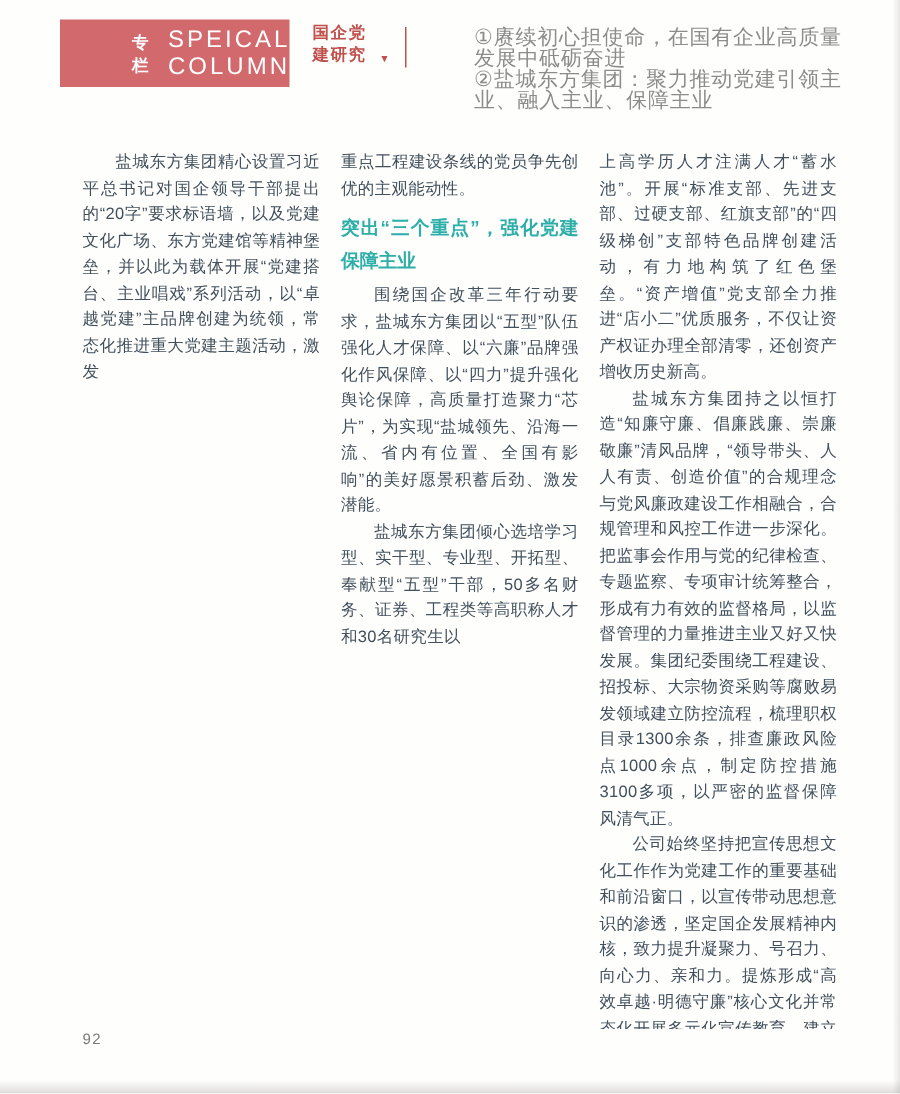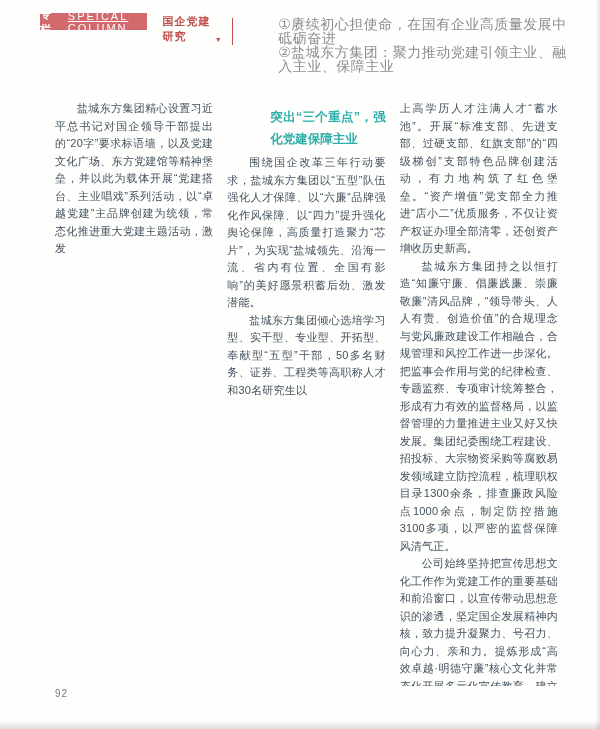--- a/index.html
+++ b/index.html
@@ -1,33 +1,33 @@
 <!DOCTYPE html>
 <html><head>
 <meta charset="utf-8">
 <style>
   html,body{margin:0;padding:0;}
   body{background:#efede9;font-family:"Liberation Sans","DejaVu Sans",sans-serif;}
   .page{position:relative;width:600px;height:729px;background:#fefefd;overflow:hidden;}
 
   
   .page-header{position:absolute;top:13px;left:40px;right:28px;display:flex;align-items:flex-start;}
-  .tag-box{background:#d2696d;color:#ffffff;width:148px;height:17px;display:flex;align-items:center;justify-content:center;font-size:11px;}
+  .tag-box{background:#d2696d;color:#ffffff;width:148px;height:45px;display:flex;align-items:center;justify-content:center;font-size:11px;padding-left:48px;}
   .tag-cn{letter-spacing:3px;margin-right:10px;font-weight:bold;}
-  .tag-en{letter-spacing:2px;font-size:11px;text-decoration:underline;}
+  .tag-en{letter-spacing:2px;font-size:16px;}
   .series{height:31px;display:flex;align-items:flex-end;margin-left:15px;color:#c0504c;font-size:11px;font-weight:bold;letter-spacing:1px;}
   .series-marker{font-size:7px;margin-left:3px;color:#c0504c;transform:translateY(-1px);}
   .toc-divider{width:2px;height:27px;background:#c0504c;margin:5px 8px 0 9px;}
   .toc{padding-top:4px;font-size:14px;line-height:14px;color:#8c8c8a;letter-spacing:0.5px;margin-left:37px;}
 
   
   .columns{position:absolute;top:100px;left:55px;width:503px;max-height:586px;overflow:hidden;display:flex;gap:14px;}
   .col{flex:1;min-width:0;}
   .col h2{margin:0 0 4px 0;font-size:12.5px;line-height:22px;font-weight:bold;color:#2eaea9;text-align:justify;}
-  .col h2.mid{margin-top:6px;margin-left:43px;}
+  .col h2.mid{margin-top:6px;}
   .col p{margin:0;font-size:11px;line-height:17.5px;color:#42505c;text-align:justify;letter-spacing:0.2px;}
   .col p.indent{text-indent:2em;}
 
   
   .page-footer{position:absolute;left:55px;bottom:30px;color:#787876;font-size:10px;letter-spacing:1px;}
 
   
   .edge-right{position:absolute;top:0;right:0;width:5px;height:100%;background:linear-gradient(90deg,rgba(110,105,100,0),rgba(110,105,100,0.16));pointer-events:none;}
   .edge-bottom{position:absolute;left:0;bottom:0;width:100%;height:9px;background:linear-gradient(rgba(110,105,100,0),rgba(110,105,100,0.22));pointer-events:none;}
 </style>
@@ -51,20 +51,21 @@
       <div class="toc-item">②盐城东方集团：聚力推动党建引领主业、融入主业、保障主业</div>
     </div>
   </header>
 
   <main class="columns">
     <section class="col">
       <p class="indent">盐城东方集团精心设置习近平总书记对国企领导干部提出的“20字”要求标语墙，以及党建文化广场、东方党建馆等精神堡垒，并以此为载体开展“党建搭台、主业唱戏”系列活动，以“卓越党建”主品牌创建为统领，常态化推进重大党建主题活动，激发</p>
     </section>
 
     <section class="col">
+      <p>重点工程建设条线的党员争先创优的主观能动性。</p>
       <h2 class="mid">突出“三个重点”，强化党建保障主业</h2>
       <p class="indent">围绕国企改革三年行动要求，盐城东方集团以“五型”队伍强化人才保障、以“六廉”品牌强化作风保障、以“四力”提升强化舆论保障，高质量打造聚力“芯片”，为实现“盐城领先、沿海一流、省内有位置、全国有影响”的美好愿景积蓄后劲、激发潜能。</p>
       <p class="indent">盐城东方集团倾心选培学习型、实干型、专业型、开拓型、奉献型“五型”干部，50多名财务、证券、工程类等高职称人才和30名研究生以</p>
     </section>
 
     <section class="col">
       <p>上高学历人才注满人才“蓄水池”。开展“标准支部、先进支部、过硬支部、红旗支部”的“四级梯创”支部特色品牌创建活动，有力地构筑了红色堡垒。“资产增值”党支部全力推进“店小二”优质服务，不仅让资产权证办理全部清零，还创资产增收历史新高。</p>
       <p class="indent">盐城东方集团持之以恒打造“知廉守廉、倡廉践廉、崇廉敬廉”清风品牌，“领导带头、人人有责、创造价值”的合规理念与党风廉政建设工作相融合，合规管理和风控工作进一步深化。把监事会作用与党的纪律检查、专题监察、专项审计统筹整合，形成有力有效的监督格局，以监督管理的力量推进主业又好又快发展。集团纪委围绕工程建设、招投标、大宗物资采购等腐败易发领域建立防控流程，梳理职权目录1300余条，排查廉政风险点1000余点，制定防控措施3100多项，以严密的监督保障风清气正。</p>
       <p class="indent"><span>公司始终坚持把宣传思想文化工作作为党建工作的重要基础和前沿窗口，以宣传带动思想意识的渗透，坚定国企发展精神内核，致力提升凝聚力、号召力、向心力、亲和力。提炼形成“高效卓越·明德守廉”核心文化并常态化开展多元化宣传教育，建立官网、微信公众号、视频号等宣传矩阵，促进党的宣传工作与企业文化充分融合，使党建活动有声有色，影响无处不在，声音格外响亮。</span></p>
     </section>

